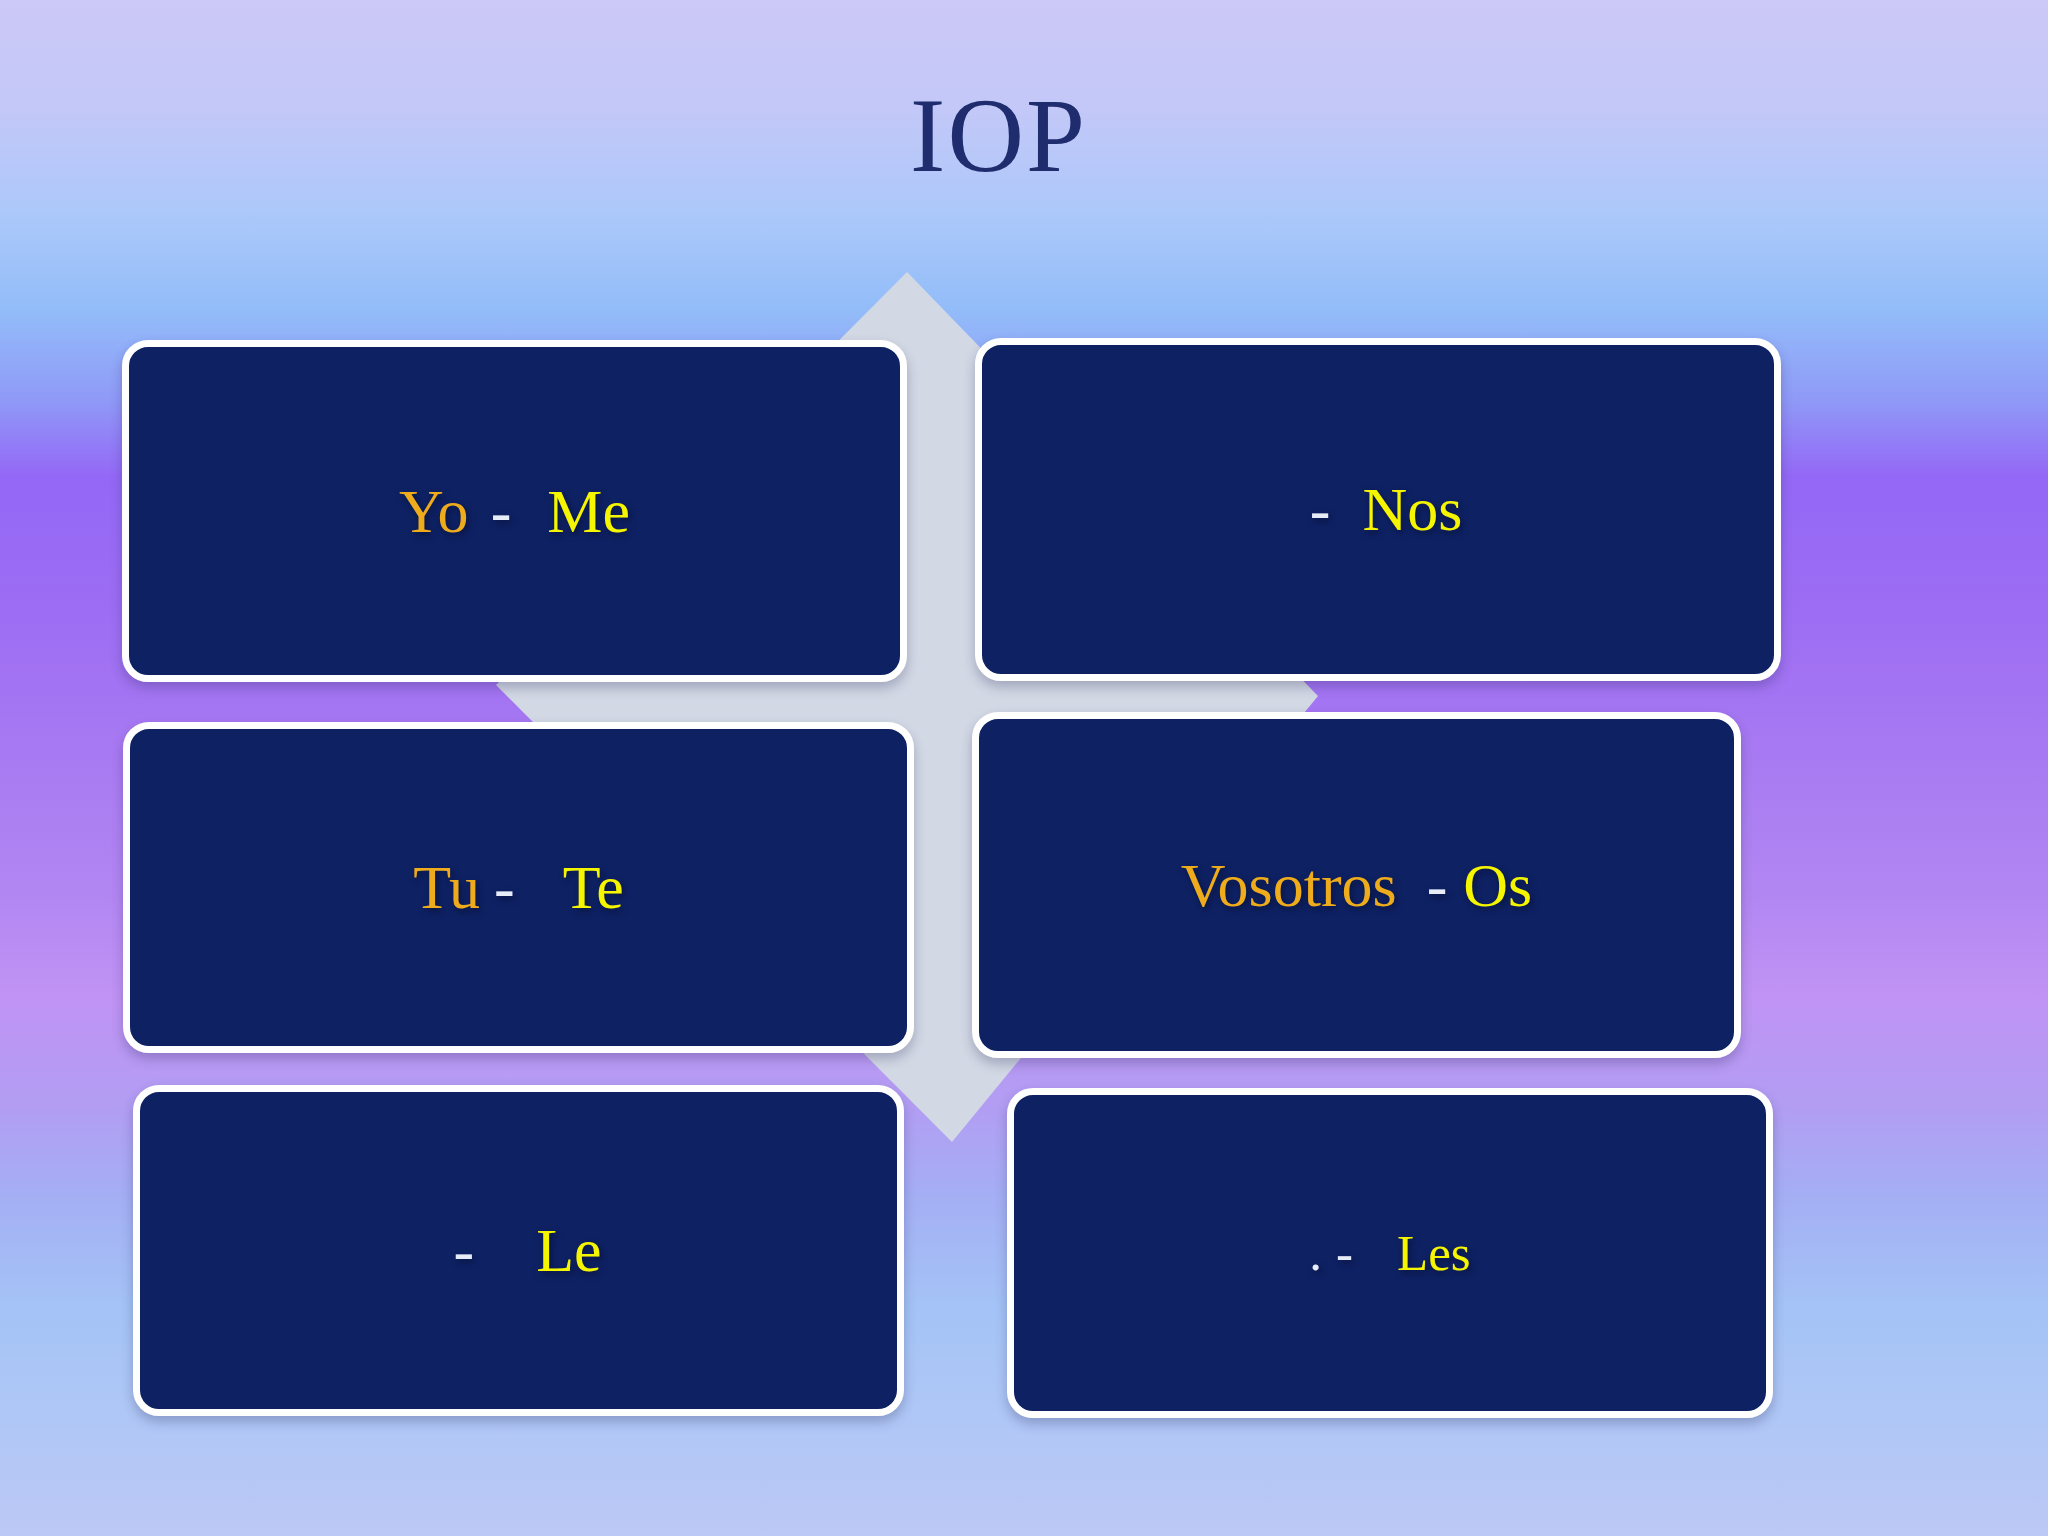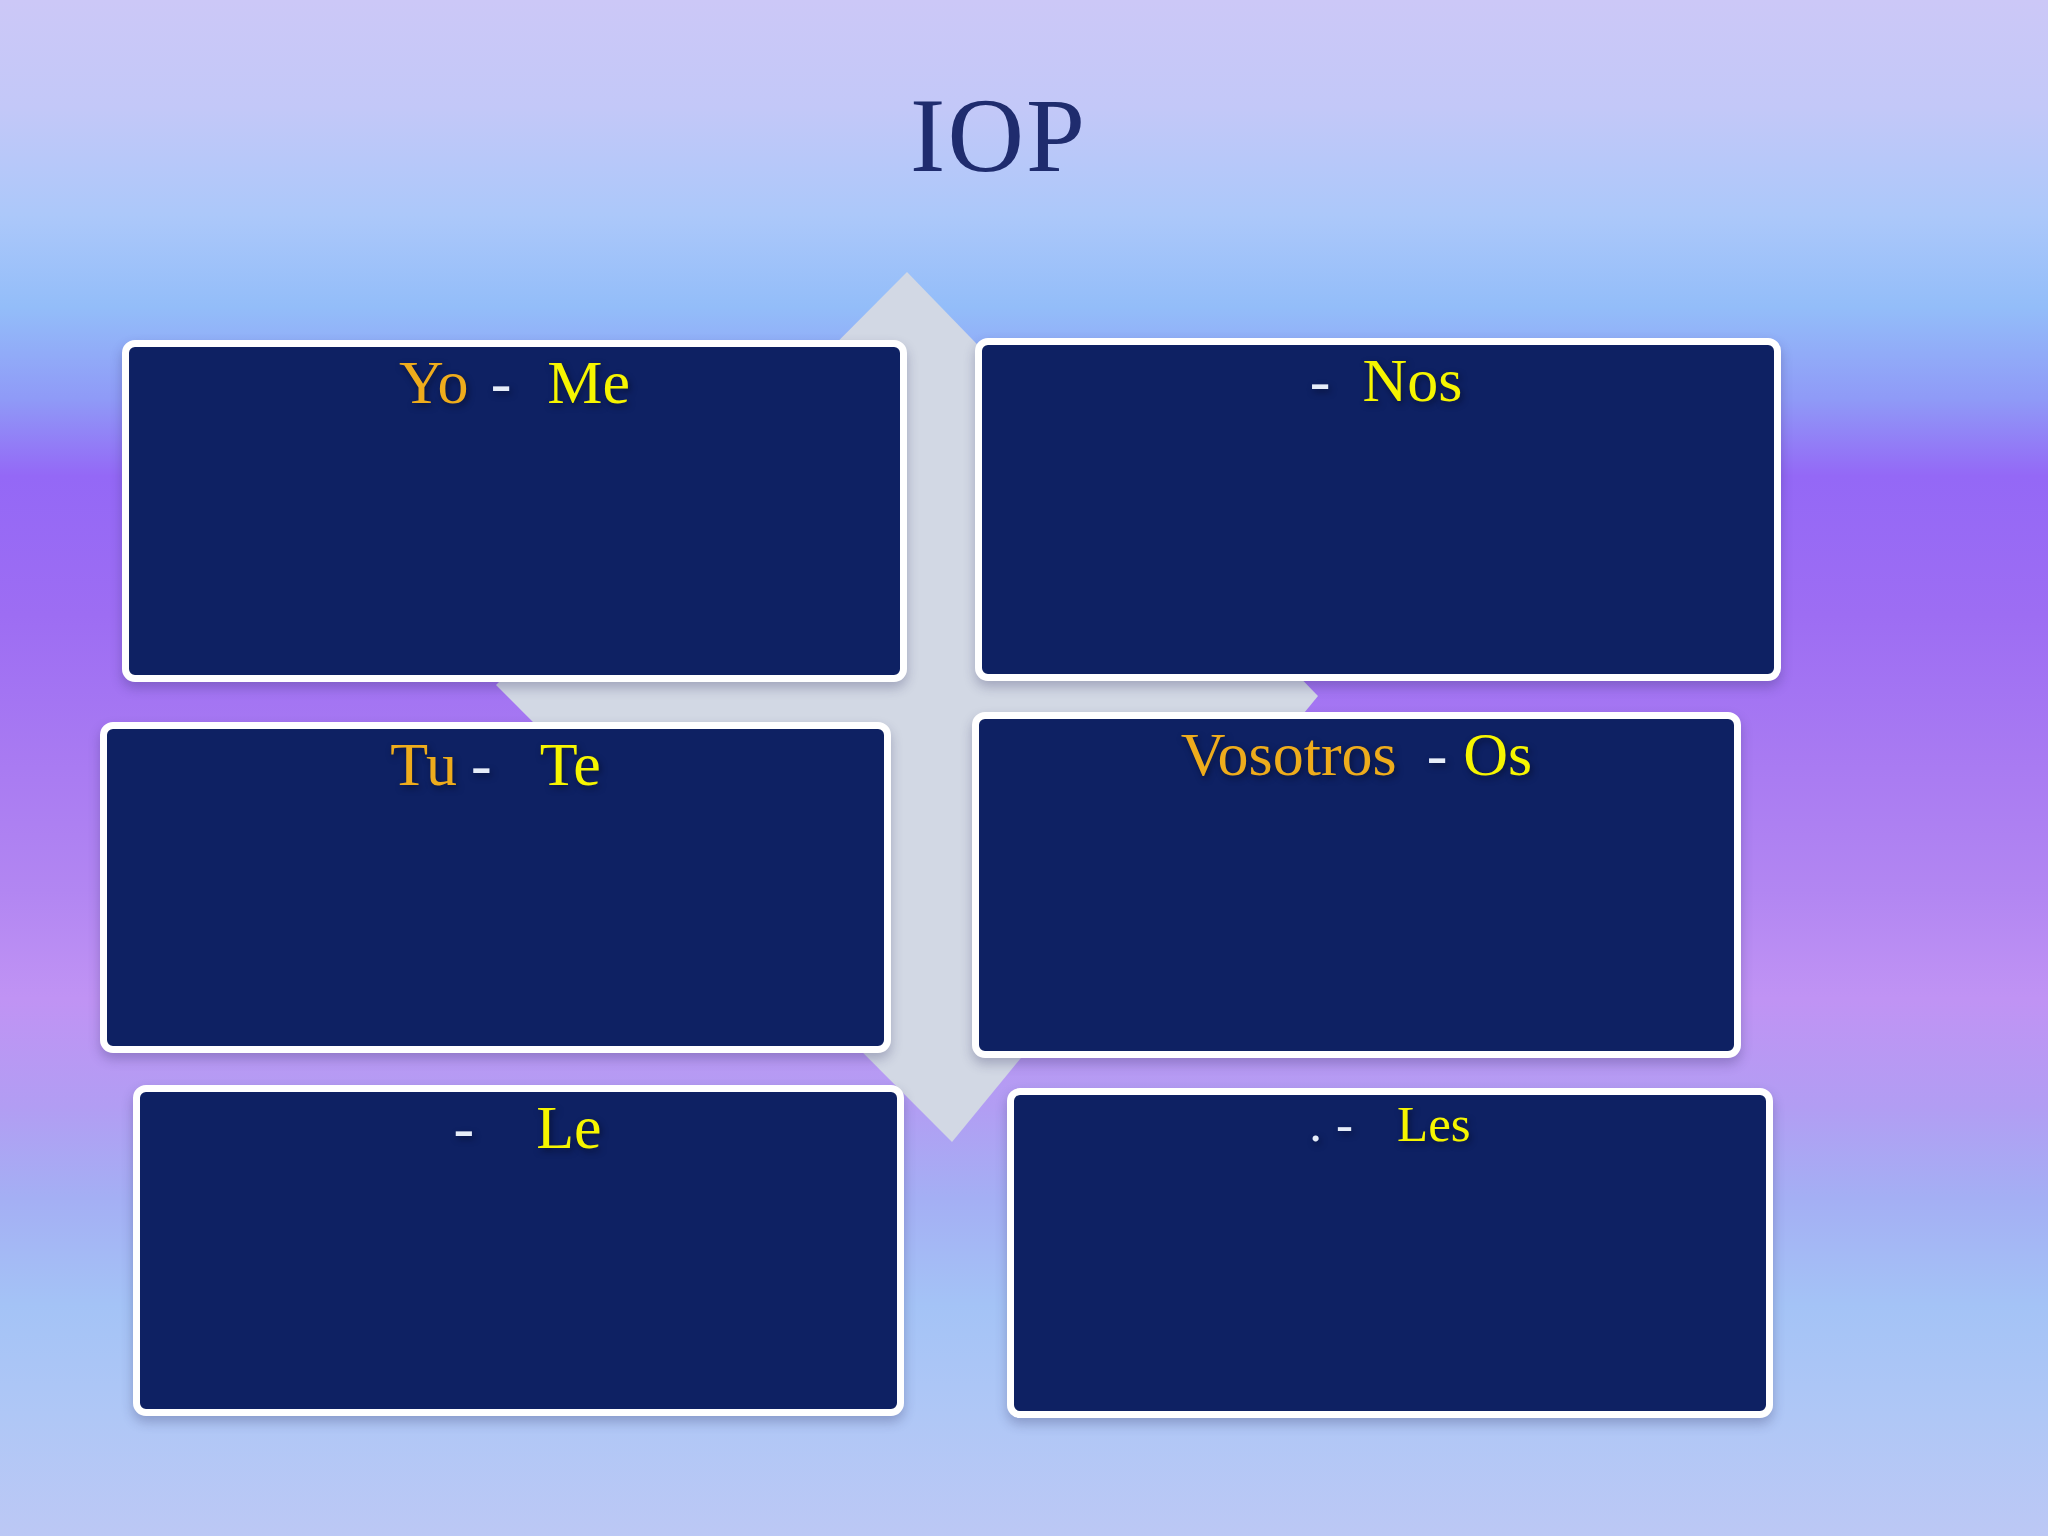--- a/index.html
+++ b/index.html
@@ -37,36 +37,37 @@
   }
   .diamond-layer{
     position:absolute;left:0;top:0;width:2048px;height:1536px;
     z-index:1;
   }
   .box{
     position:absolute;
     box-sizing:border-box;
     background:var(--box-fill,#0E2163);
     border:7px solid var(--box-border,#FFFFFF);
-    border-radius:13px;
+    border-radius:26px;
     box-shadow:0 6px 12px rgba(40,40,90,0.28);
     display:flex;
+    align-items:center;
     justify-content:center;
     z-index:2;
     font-size:62px;
     white-space:nowrap;
   }
   .box .spanish{color:var(--spanish-text,#EEAC1C);text-shadow:2px 3px 6px rgba(5,10,35,.6);}
   .box .suffix{color:var(--dash-text,#E6EDF9);text-shadow:2px 3px 6px rgba(5,10,35,.5);}
   .box .dash{color:var(--dash-text,#E6EDF9);text-shadow:2px 3px 6px rgba(5,10,35,.5);}
   .box .iop{color:var(--iop-text,#F6F500);text-shadow:2px 3px 6px rgba(5,10,35,.6);}
 
   .b-yo      {left:122px; top:340px;  width:785px; height:342px;}
   .b-nosotros{left:975px; top:338px;  width:806px; height:343px;}
-  .b-tu      {left:100px; top:722px;  width:791px; height:331px;}
+  .b-tu      {left:123px; top:722px;  width:791px; height:331px;}
   .b-vosotros{left:972px;top:712px;  width:769px; height:346px;}
   .b-el      {left:133px; top:1085px; width:771px; height:331px;}
   .b-ellas   {left:1007px;top:1088px; width:766px; height:330px; font-size:51px;}
 
   .b-yo       .dash{margin:0 36px 0 22px;}
   .b-nosotros .dash{margin:0 32px 0 16px;}
   .b-tu       .dash{margin:0 48px 0 14px;}
   .b-vosotros .dash{margin:0 16px 0 30px;}
   .b-el       .dash{margin:0 62px 0 18px;}
   .b-ellas    .dash{margin:0 44px 0 14px;}

